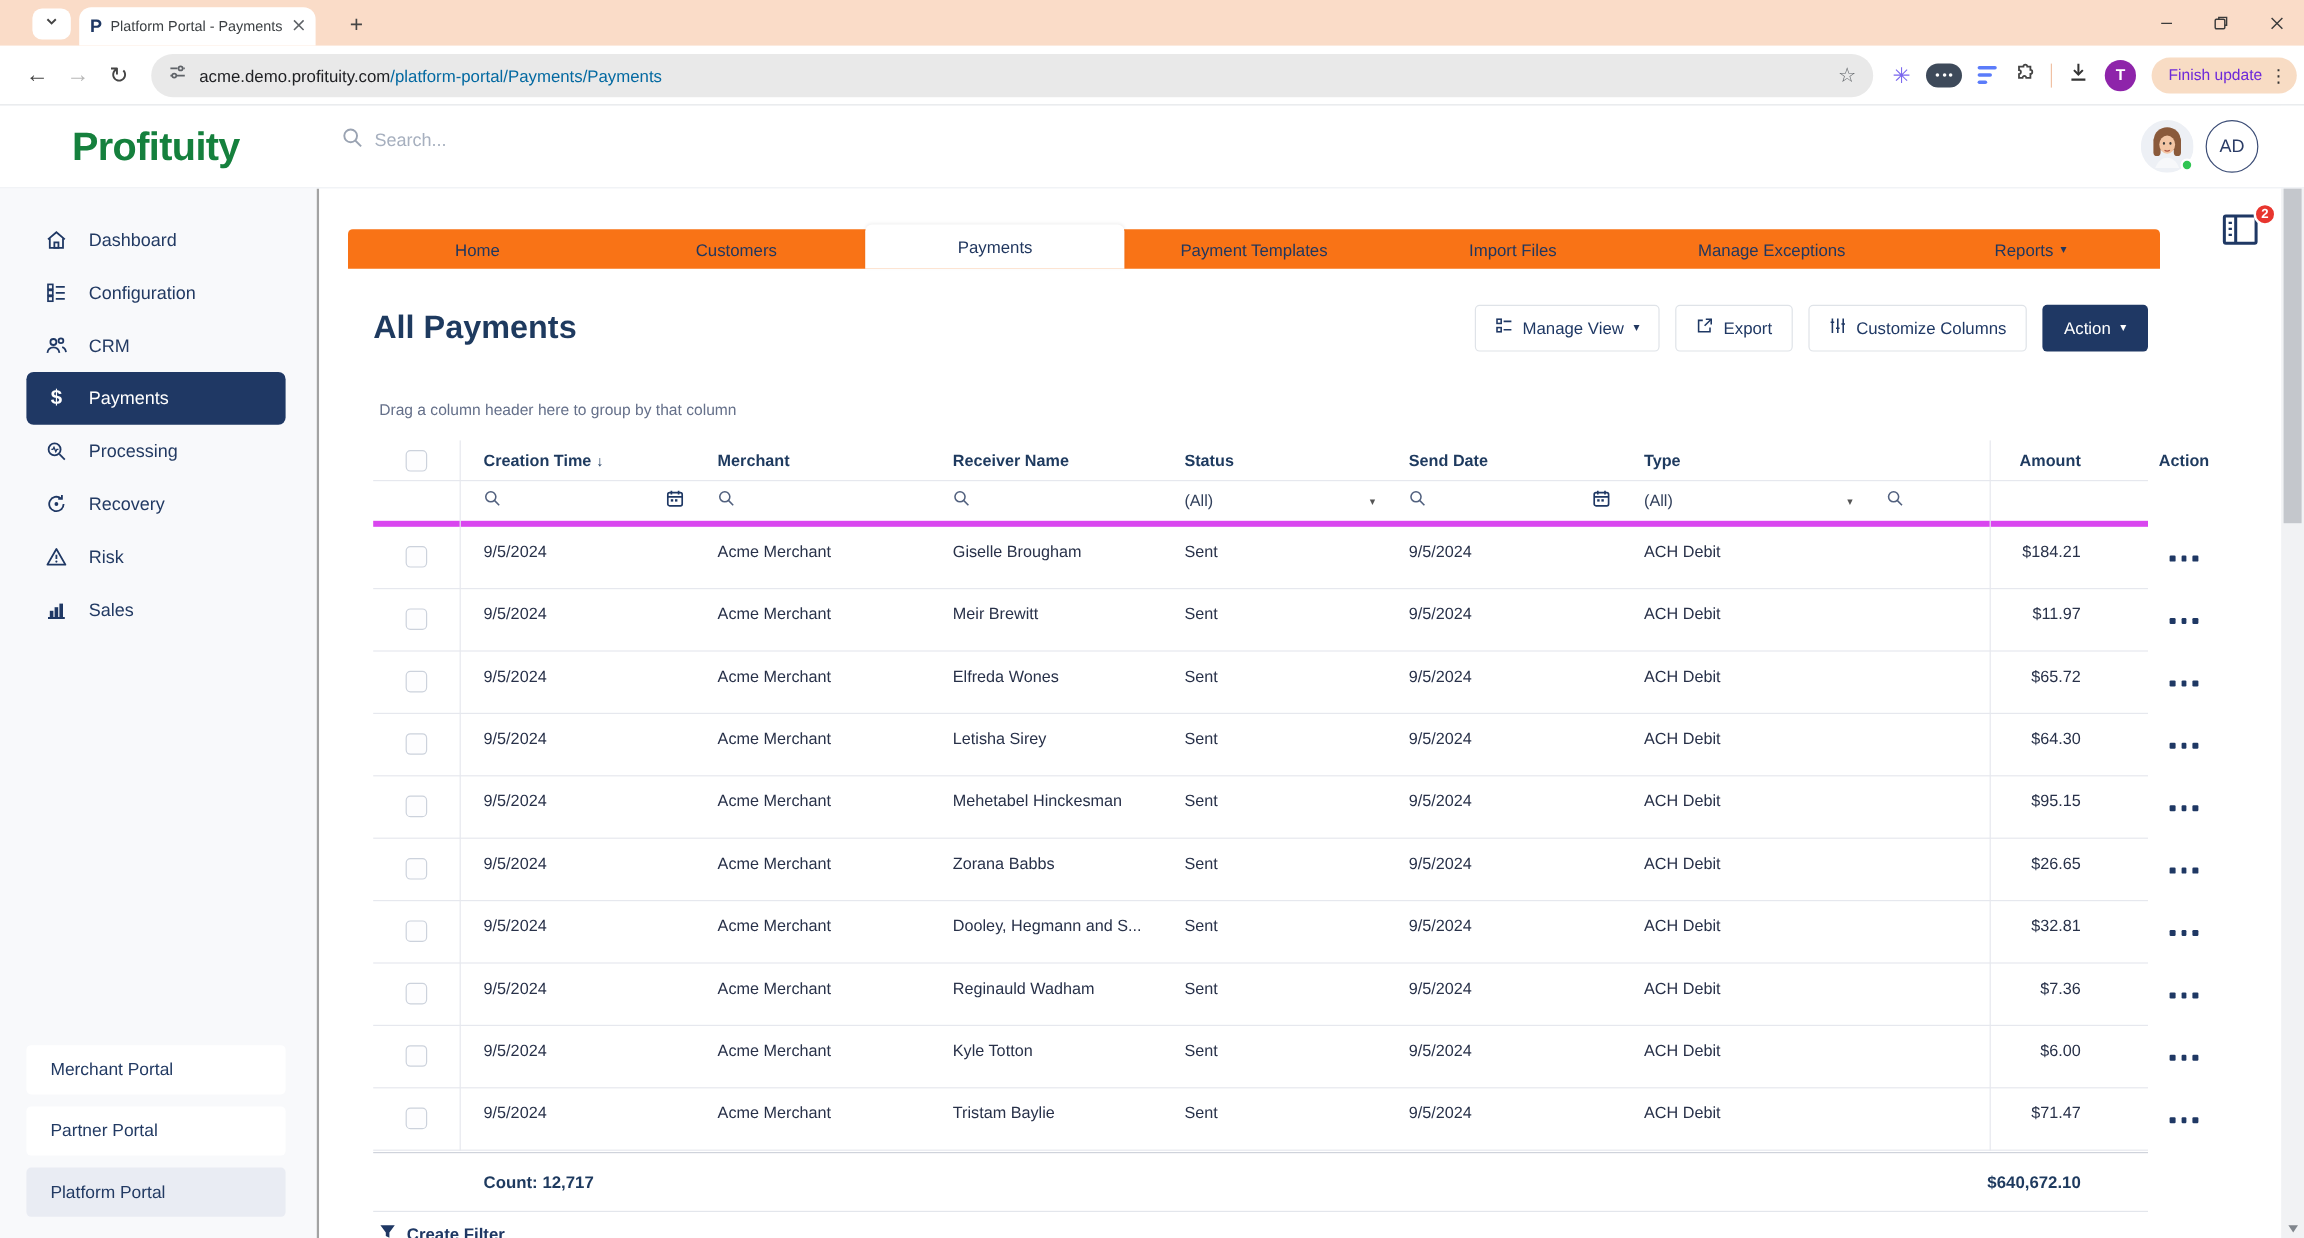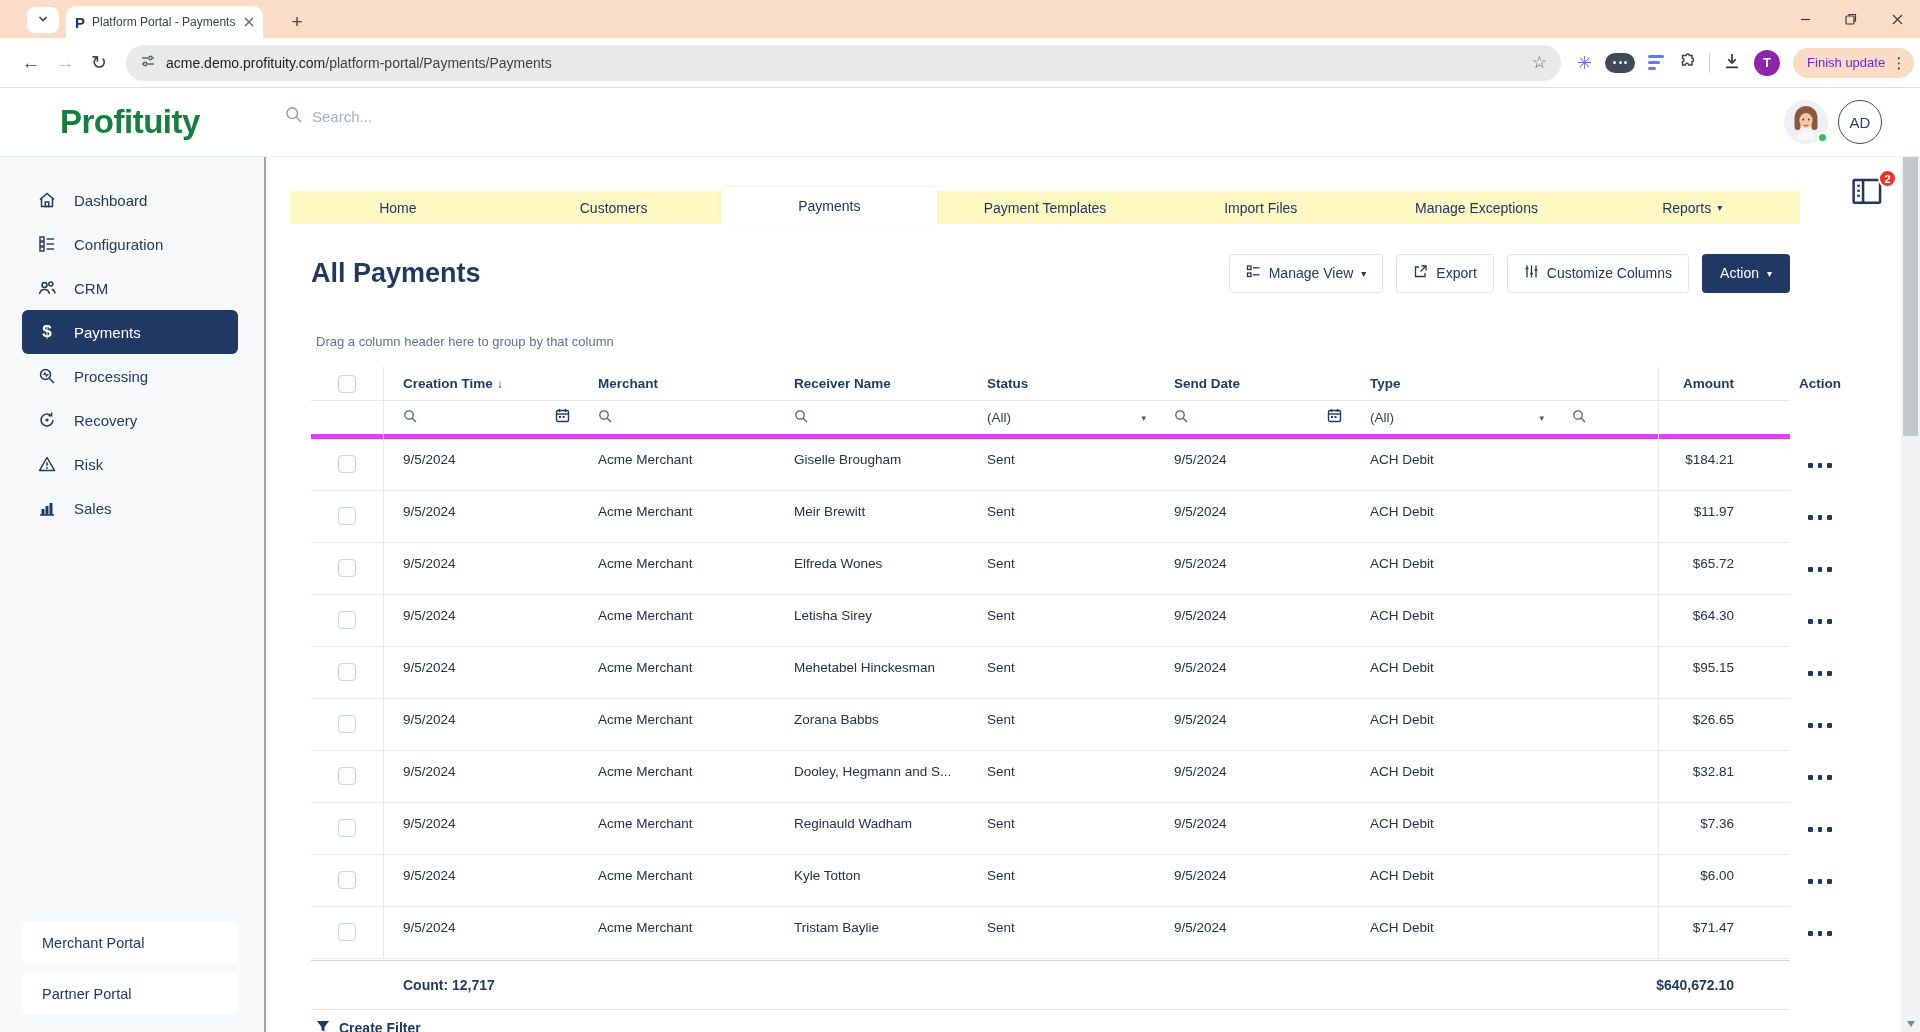--- a/index.html
+++ b/index.html
@@ -12,21 +12,21 @@
   .btab .favicon { color:#1f3864; font-weight:bold; font-size:15px; }
   .btab .btab-title { flex:1; font-size:12px; color:#3c4043; white-space:nowrap; overflow:hidden; }
   .newtab { position:absolute; left:283px; top:8px; width:28px; height:28px; display:flex; align-items:center; justify-content:center; font-size:19px; color:#454545; }
   .wincontrols { position:absolute; right:0; top:0; height:38px; display:flex; }
   .winbtn { width:46px; height:38px; display:flex; align-items:center; justify-content:center; }
   .toolbar { height:50px; background:#fff; border-bottom:1px solid #dcdfe3; display:flex; align-items:center; padding-left:14px; }
   .navbtn { width:34px; height:34px; display:flex; align-items:center; justify-content:center; font-size:19px; color:#454545; }
   .navbtn.disabled { color:#b8b8b8; }
   .urlbar { margin-left:10px; width:1435px; height:36px; background:#e9e9e9; border-radius:18px; display:flex; align-items:center; padding:0 14px; gap:10px; }
   .url-domain { font-size:14px; color:#202124; }
-  .url-path { font-size:14px; color:#404040; }
+  .url-path { font-size:14px; color:#0369a1; }
   .url-star { margin-left:auto; font-size:17px; color:#5f6368; }
   .ext-area { display:flex; align-items:center; gap:13px; margin-left:16px; }
   .ext-asterisk { font-size:18px; color:#7b68ee; }
   .ext-capsule { width:30px; height:20px; background:#3e4a5a; border-radius:10px; display:flex; align-items:center; justify-content:center; gap:2.5px; }
   .ext-capsule i { width:3px; height:3px; background:#fff; border-radius:50%; }
   .ext-bars { display:flex; flex-direction:column; gap:2.5px; align-items:flex-start; }
   .ext-bars i { height:3.5px; background:#5b7cfa; border-radius:2px; display:block; }
   .ext-bars i:nth-child(1){width:16px}.ext-bars i:nth-child(2){width:12px}.ext-bars i:nth-child(3){width:8px}
   .vsep { width:1px; height:20px; background:#f0c1a4; }
   .profile-t { width:26px; height:26px; border-radius:50%; background:#8e24aa; color:#fff; font-size:13px; font-weight:bold; display:flex; align-items:center; justify-content:center; }
@@ -54,21 +54,21 @@
   .nav-item.active { background:#1f3864; }
   .nav-item.active .nlabel { color:#fff; }
   .nav-item.active .nicon { color:#fff; }
   .dollar-glyph { font-size:17px; font-weight:bold; }
   .portals { position:absolute; left:22px; right:26px; bottom:18px; }
   .portal-btn { height:41px; border-radius:4px; background:#fff; display:flex; align-items:center; padding-left:20px; font-size:14.5px; color:#223a63; margin-top:10px; cursor:pointer; }
   .portal-btn.active { background:#e9ecf3; }
 
   
   .main { position:absolute; left:266px; top:157px; width:1654px; height:875px; background:#fff; overflow:hidden; }
-  .tabbar { position:absolute; left:24px; top:34px; width:1510px; height:33px; background:#fef9c3; border-radius:4px 4px 0 0; display:flex; align-items:flex-end; }
+  .tabbar { position:absolute; left:24px; top:34px; width:1510px; height:33px; background:#f97316; border-radius:4px 4px 0 0; display:flex; align-items:flex-end; }
   .mtab { flex:1; height:33px; display:flex; align-items:center; justify-content:center; gap:6px; font-size:14px; color:#21375f; cursor:pointer; }
   .mtab.active { background:#fff; height:37px; border-radius:6px 6px 0 0; box-shadow:0 -1px 3px rgba(0,0,0,0.06); }
   .caret { font-size:10px; color:#21375f; }
   .panel-toggle { position:absolute; right:27px; top:18px; width:42px; height:42px; }
   .panel-badge { position:absolute; right:-4px; top:-6px; width:19px; height:19px; background:#e8352e; border-radius:50%; color:#fff; font-size:11px; font-weight:bold; display:flex; align-items:center; justify-content:center; border:2px solid #fff; }
 
   .title-row { position:absolute; left:45px; top:96px; width:1479px; height:40px; display:flex; align-items:center; }
   .page-title { font-size:27px; font-weight:bold; color:#1e3a5f; }
   .btn-group { margin-left:auto; display:flex; gap:13px; }
   .wbtn { height:39px; background:#fff; border:1px solid #dfe3e8; border-radius:4px; display:flex; align-items:center; gap:8px; padding:0 16px; font-size:14px; color:#1f3864; cursor:pointer; }
@@ -301,20 +301,21 @@
             <rect x="7.5" y="7" width="3" height="9" fill="currentColor" stroke="none"></rect>
             <rect x="11.5" y="4" width="3" height="12" fill="currentColor" stroke="none"></rect>
           </svg>
         </span>
       <span class="nlabel">Sales</span>
     </div>
   </div>
   <div class="portals">
     <div class="portal-btn">Merchant Portal</div>
     <div class="portal-btn">Partner Portal</div>
+    <div class="portal-btn active">Platform Portal</div>
   </div>
 </div>
 
 <div class="main">
   <div class="tabbar">
     <div class="mtab">Home</div>
     <div class="mtab">Customers</div>
     <div class="mtab active">Payments</div>
     <div class="mtab">Payment Templates</div>
     <div class="mtab">Import Files</div>

